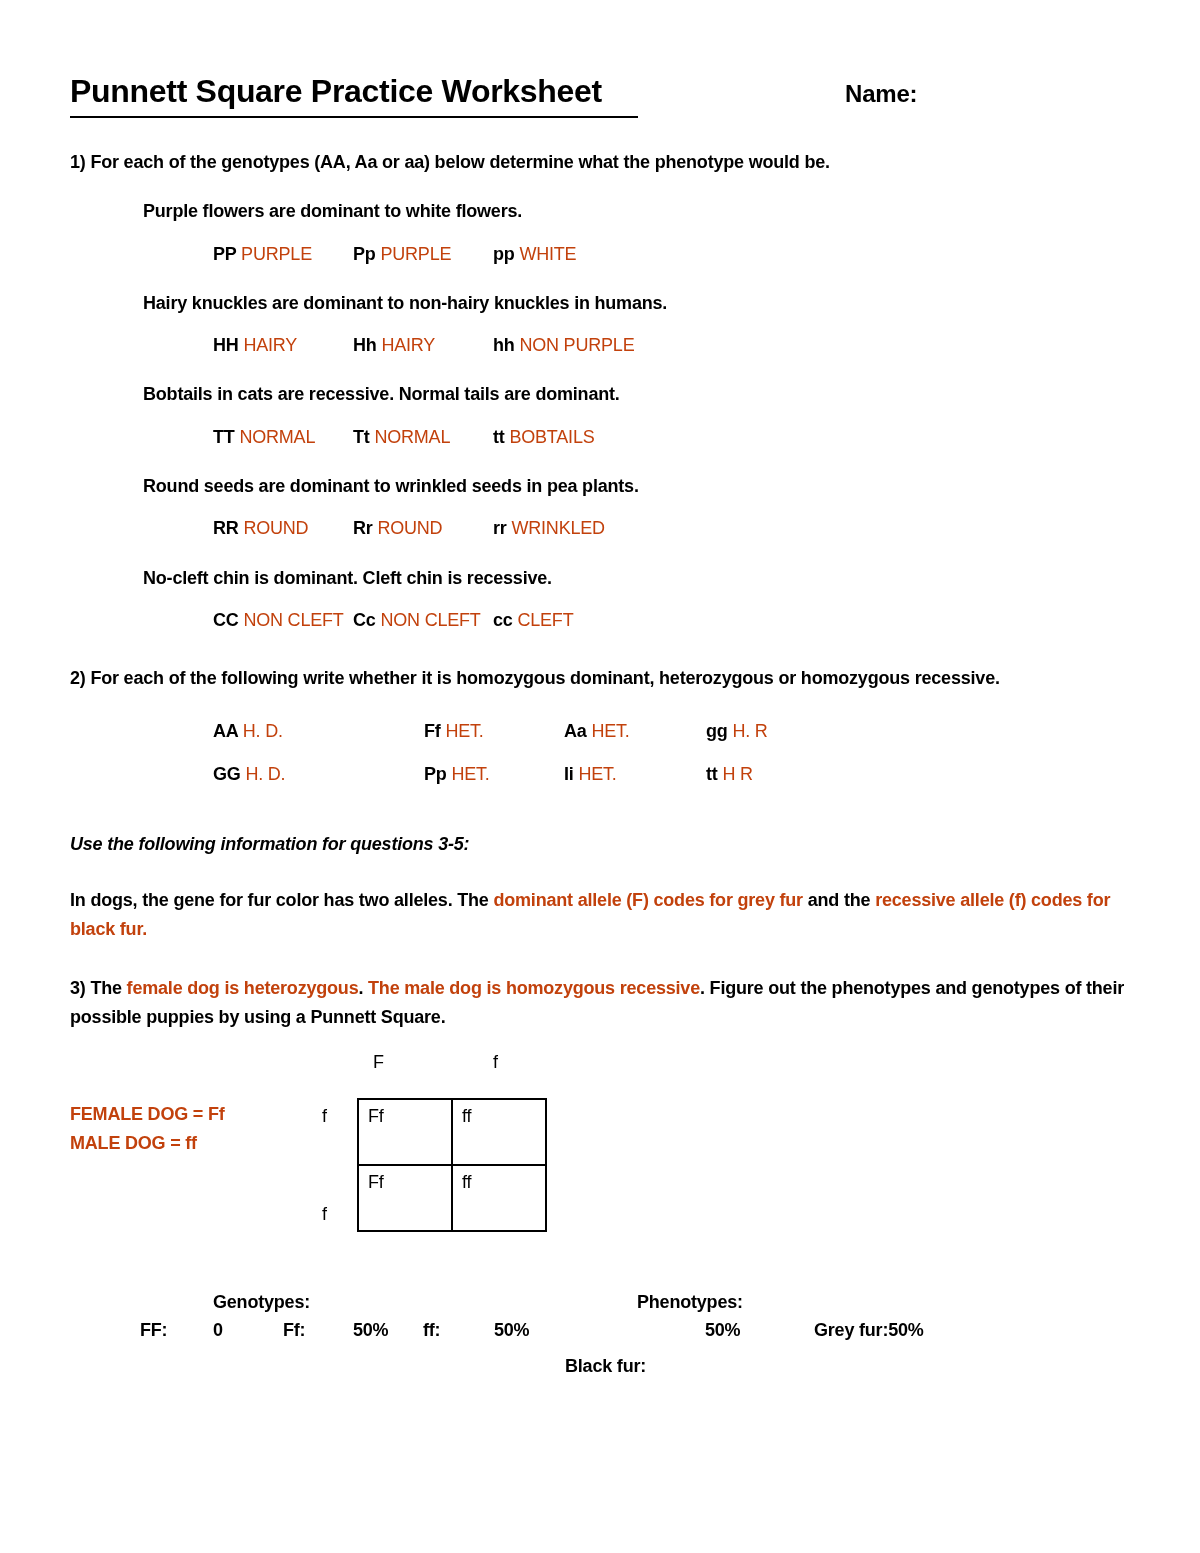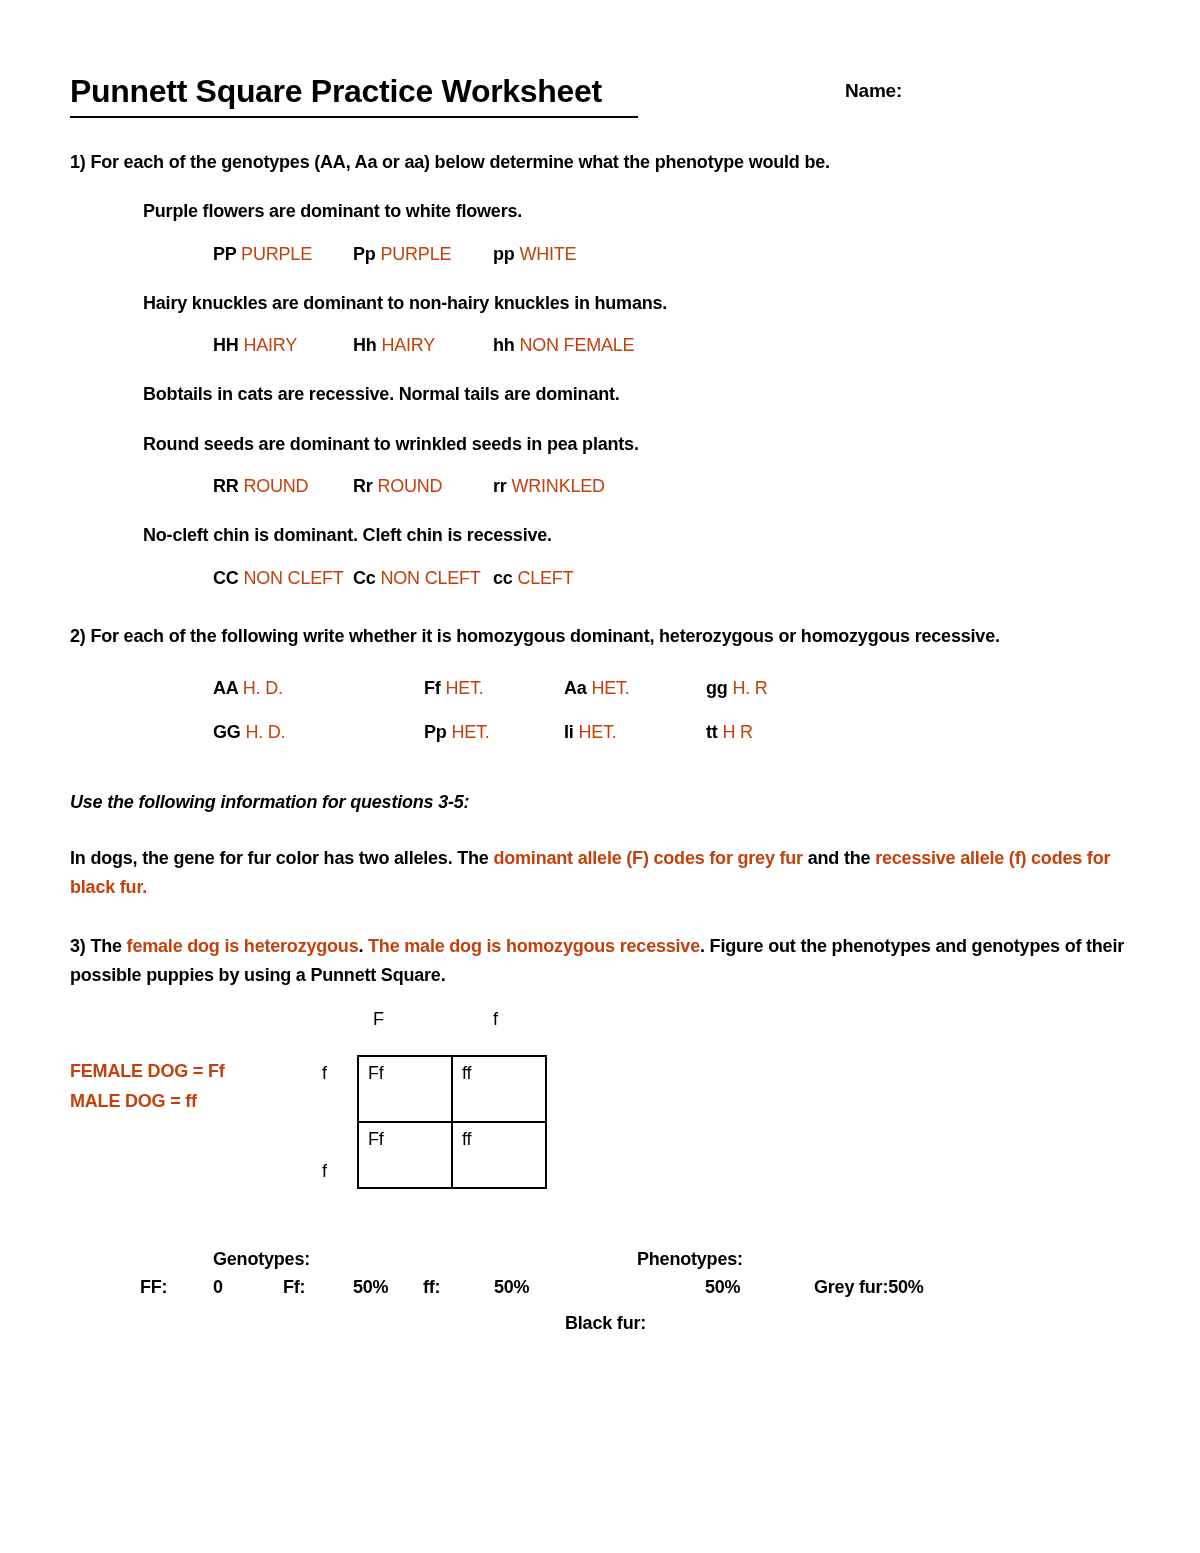--- a/index.html
+++ b/index.html
@@ -5,21 +5,21 @@
   html,body{margin:0;padding:0;background:#ffffff;}
   .page{position:relative;width:1200px;height:1553px;background:#ffffff;overflow:hidden;
         box-sizing:border-box;padding:70px 68px 0 70px;
         font-family:"Liberation Sans",sans-serif;color:#000000;
         font-size:18px;font-weight:700;line-height:1.35;letter-spacing:-0.2px;}
   .red{color:#c2410c;}
   .thin{font-weight:400;}
   .header-row{position:relative;height:46px;}
   .title{display:inline-block;font-size:32px;font-weight:700;
          border-bottom:2px solid #000;padding:0 36px 3px 0;letter-spacing:-0.3px;}
-  .name-label{position:absolute;left:775px;top:8px;font-size:19px;}
+  .name-label{position:absolute;left:775px;top:8px;font-size:24px;}
   .q-prompt{margin-top:34px;}
   .q1-item{margin-top:25px;}
   .statement{margin-left:73px;}
   .ans-row{margin-left:143px;margin-top:4px;}
   .ans-group{display:inline-block;min-width:140px;}
   .q2-row{margin-left:143px;margin-top:19px;}
   .q2-row.first{margin-top:28px;}
   .q2-cell{display:inline-block;}
   .q2-c0{width:211px;}
   .q2-c1{width:140px;}
@@ -61,25 +61,26 @@
 
   <p class="q-prompt"><span>1)</span> <span>For each of the genotypes (AA, Aa or aa) below determine what the phenotype would be.</span></p>
 
   <div class="q1-item">
     <p class="statement">Purple flowers are dominant to white flowers.</p>
     <p class="ans-row"><span class="ans-group"><span>PP</span> <span class="red thin">PURPLE</span></span><span class="ans-group"><span>Pp</span> <span class="red thin">PURPLE</span></span><span class="ans-group"><span>pp</span> <span class="red thin">WHITE</span></span></p>
   </div>
 
   <div class="q1-item">
     <p class="statement">Hairy knuckles are dominant to non-hairy knuckles in humans.</p>
-    <p class="ans-row"><span class="ans-group"><span>HH</span> <span class="red thin">HAIRY</span></span><span class="ans-group"><span>Hh</span> <span class="red thin">HAIRY</span></span><span class="ans-group"><span>hh</span> <span class="red thin">NON FEMALE</span></span></p>
+    <p class="ans-row"><span class="ans-group"><span>HH</span> <span class="red thin">HAIRY</span></span><span class="ans-group"><span>Hh</span> <span class="red thin">HAIRY</span></span><span class="ans-group"><span>hh</span> <span class="red thin">NON PURPLE</span></span></p>
   </div>
 
   <div class="q1-item">
     <p class="statement">Bobtails in cats are recessive. Normal tails are dominant.</p>
+    <p class="ans-row"><span class="ans-group"><span>TT</span> <span class="red thin">NORMAL</span></span><span class="ans-group"><span>Tt</span> <span class="red thin">NORMAL</span></span><span class="ans-group"><span>tt</span> <span class="red thin">BOBTAILS</span></span></p>
   </div>
 
   <div class="q1-item">
     <p class="statement">Round seeds are dominant to wrinkled seeds in pea plants.</p>
     <p class="ans-row"><span class="ans-group"><span>RR</span> <span class="red thin">ROUND</span></span><span class="ans-group"><span>Rr</span> <span class="red thin">ROUND</span></span><span class="ans-group"><span>rr</span> <span class="red thin">WRINKLED</span></span></p>
   </div>
 
   <div class="q1-item">
     <p class="statement">No-cleft chin is dominant. Cleft chin is recessive.</p>
     <p class="ans-row"><span class="ans-group"><span>CC</span> <span class="red thin">NON CLEFT</span></span><span class="ans-group"><span>Cc</span> <span class="red thin">NON CLEFT</span></span><span class="ans-group"><span>cc</span> <span class="red thin">CLEFT</span></span></p>

